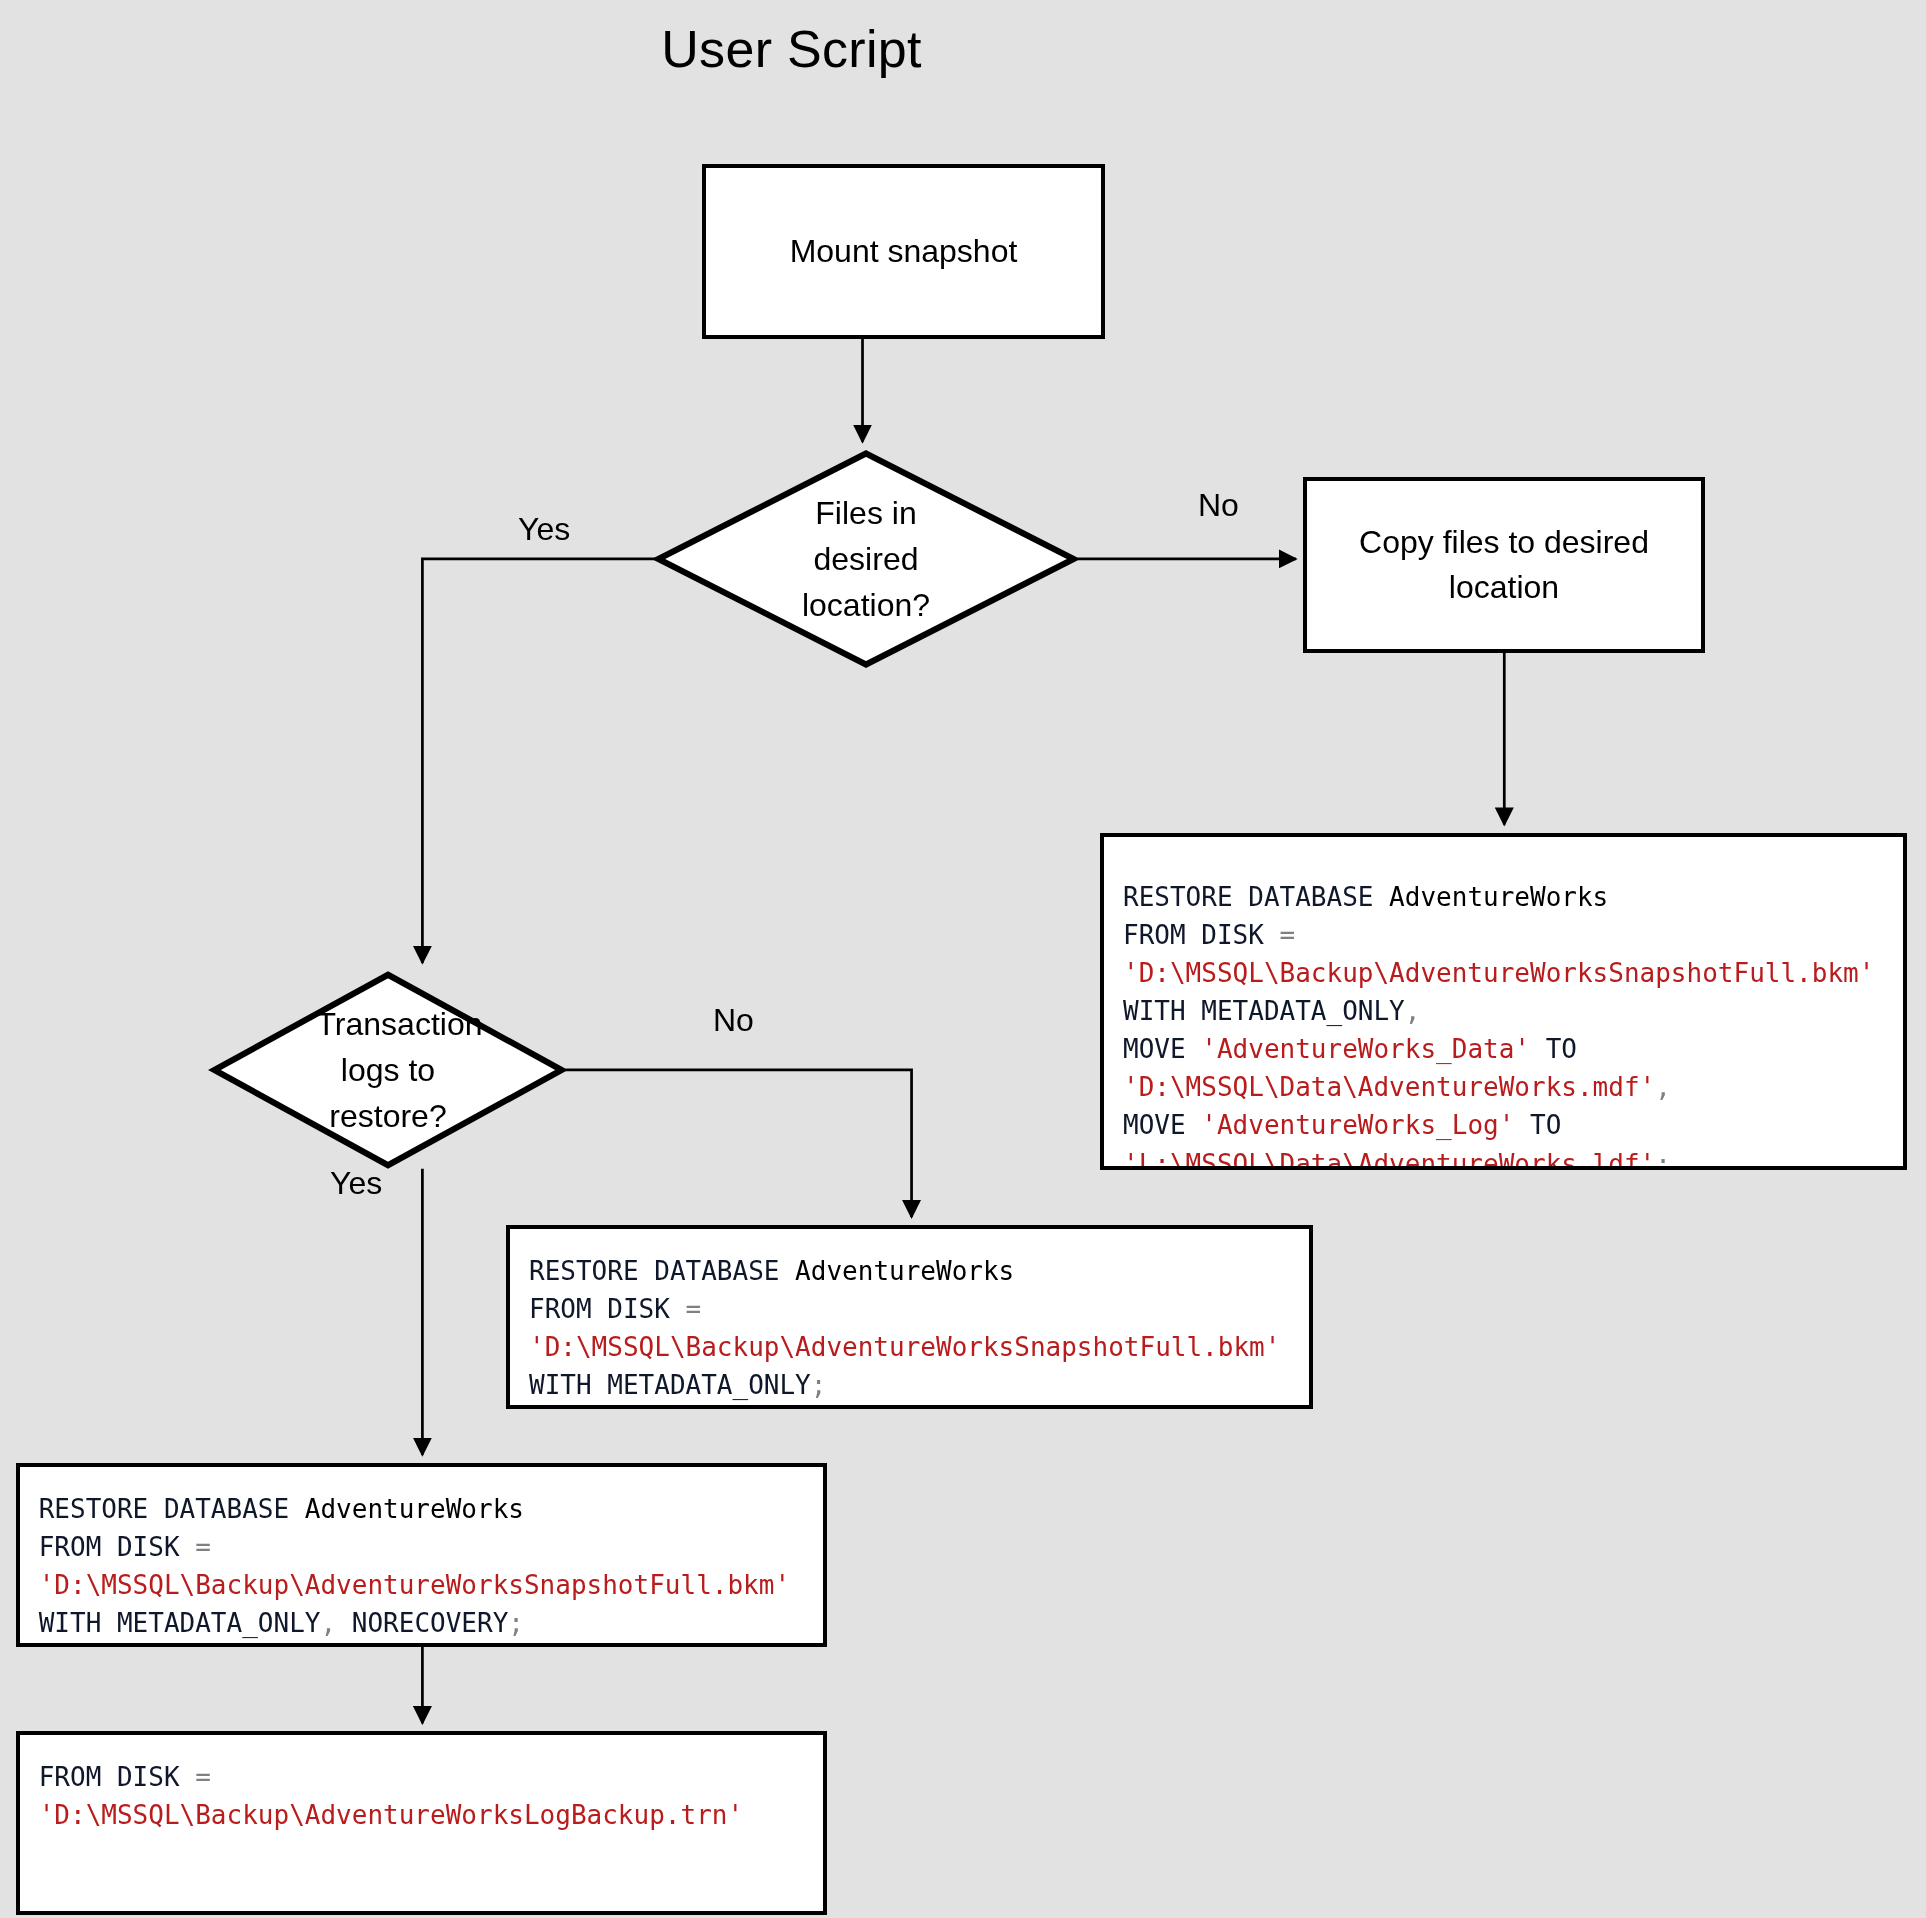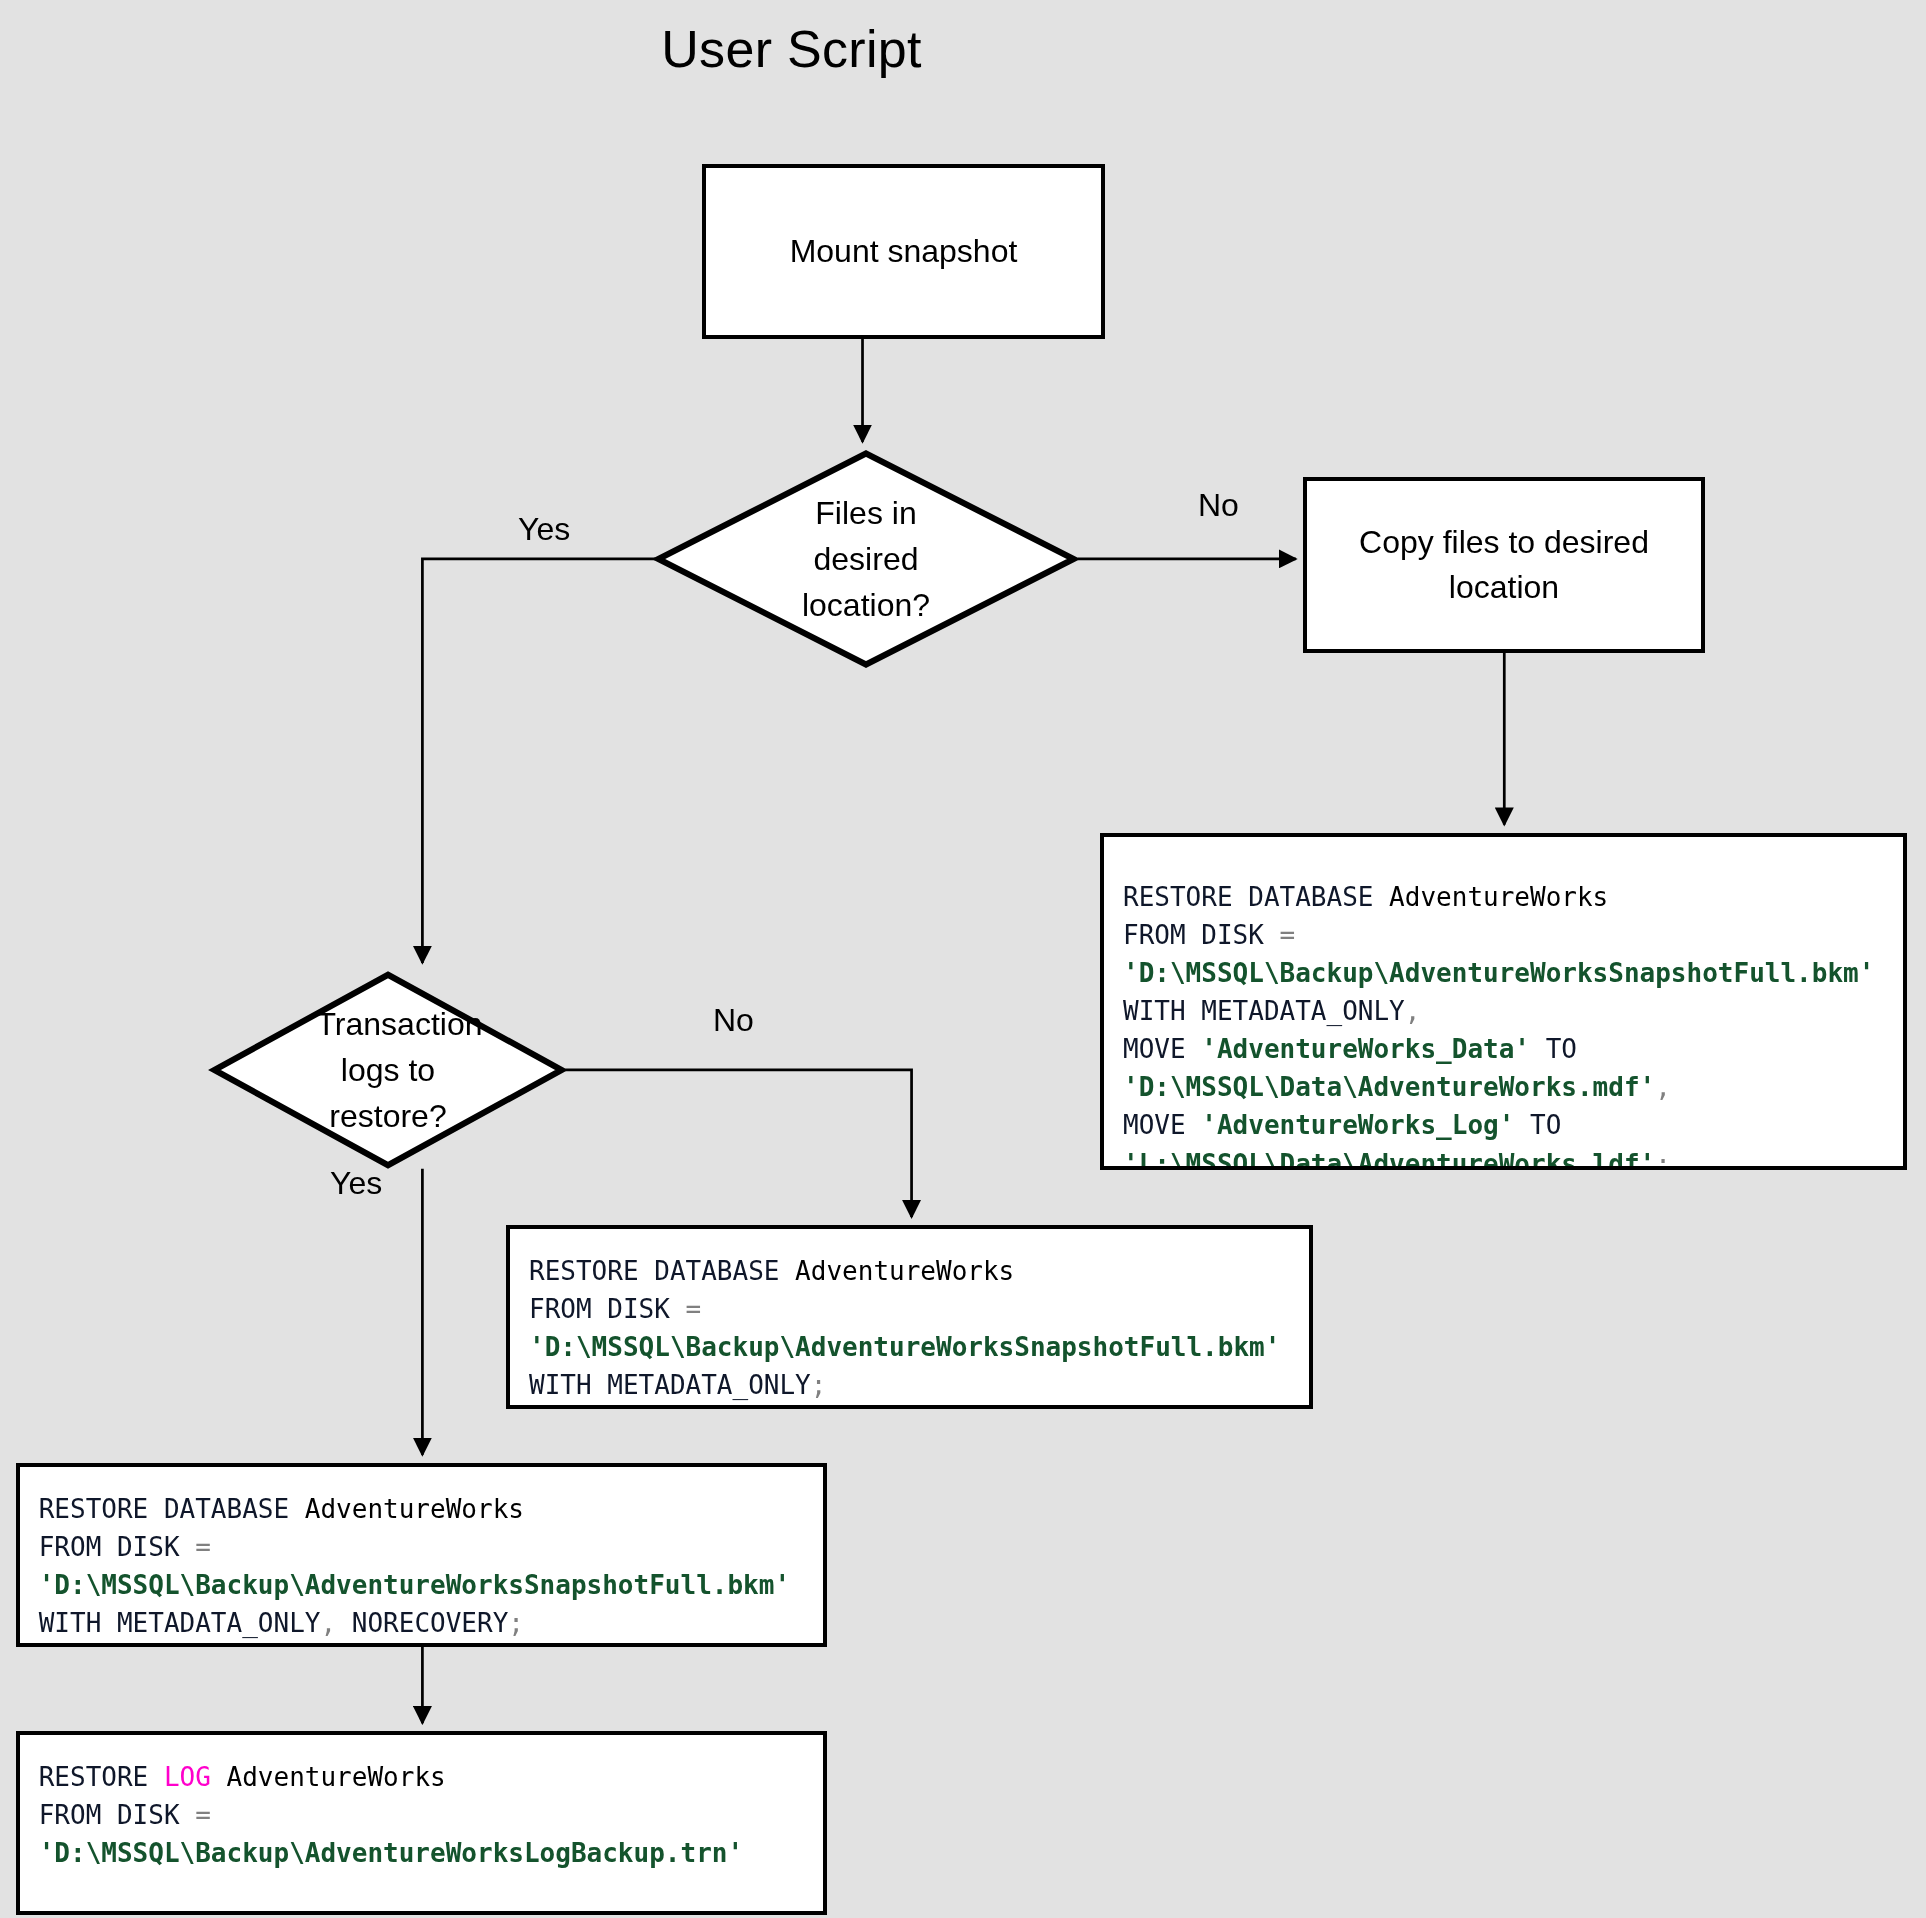--- a/index.html
+++ b/index.html
@@ -78,21 +78,21 @@
   #sql-move .inner { left: 19px; top: 41px; }
   #sql-meta { left: 506px; top: 1225px; width: 807px; height: 184px; }
   #sql-meta .inner { left: 19px; top: 22.5px; }
   #sql-norec { left: 15.7px; top: 1463px; width: 811px; height: 184px; }
   #sql-norec .inner { left: 19px; top: 22.5px; }
   #sql-log { left: 15.7px; top: 1731px; width: 811px; height: 184px; }
   #sql-log .inner { left: 19px; top: 22.5px; }
 
   .kw { color: #0f172a; }
   .kwlog { color: #ff00cc; }
-  .str { color: #14532d; font-weight: bold; }
+  .str { color: #b91c1c; }
   .pl { color: #000000; }
   .pn { color: #808080; }
 
   
   #wires { position: absolute; left: 0; top: 0; width: 1926px; height: 1919px; }
   .edge-label {
     position: absolute;
     font-size: 32px;
     color: #000;
     white-space: nowrap;
@@ -168,17 +168,17 @@
 
   <div class="sqlbox" id="sql-meta">
     <div class="inner"><div><span class="kw">RESTORE DATABASE </span><span class="pl">AdventureWorks</span></div><div><span class="kw">FROM DISK </span><span class="pn">=</span></div><div><span class="str">'D:\MSSQL\Backup\AdventureWorksSnapshotFull.bkm'</span></div><div><span class="kw">WITH METADATA_ONLY</span><span class="pn">;</span></div></div>
   </div>
 
   <div class="sqlbox" id="sql-norec">
     <div class="inner"><div><span class="kw">RESTORE DATABASE </span><span class="pl">AdventureWorks</span></div><div><span class="kw">FROM DISK </span><span class="pn">=</span></div><div><span class="str">'D:\MSSQL\Backup\AdventureWorksSnapshotFull.bkm'</span></div><div><span class="kw">WITH METADATA_ONLY</span><span class="pn">,</span><span class="kw"> NORECOVERY</span><span class="pn">;</span></div></div>
   </div>
 
   <div class="sqlbox" id="sql-log">
-    <div class="inner"><div><span class="kw">RESTORE </span><span class="kwlog">LOG</span><span class="pl"> AdventureWorks</span></div><div><span class="kw">FROM DISK </span><span class="pn">=</span></div><div><span class="str">'D:\MSSQL\Backup\AdventureWorksLogBackup.trn'</span></div></div>
+    <div class="inner"><div><span class="kw">FROM DISK </span><span class="pn">=</span></div><div><span class="str">'D:\MSSQL\Backup\AdventureWorksLogBackup.trn'</span></div></div>
   </div>
 
 </div>
 
 
 </body></html>

